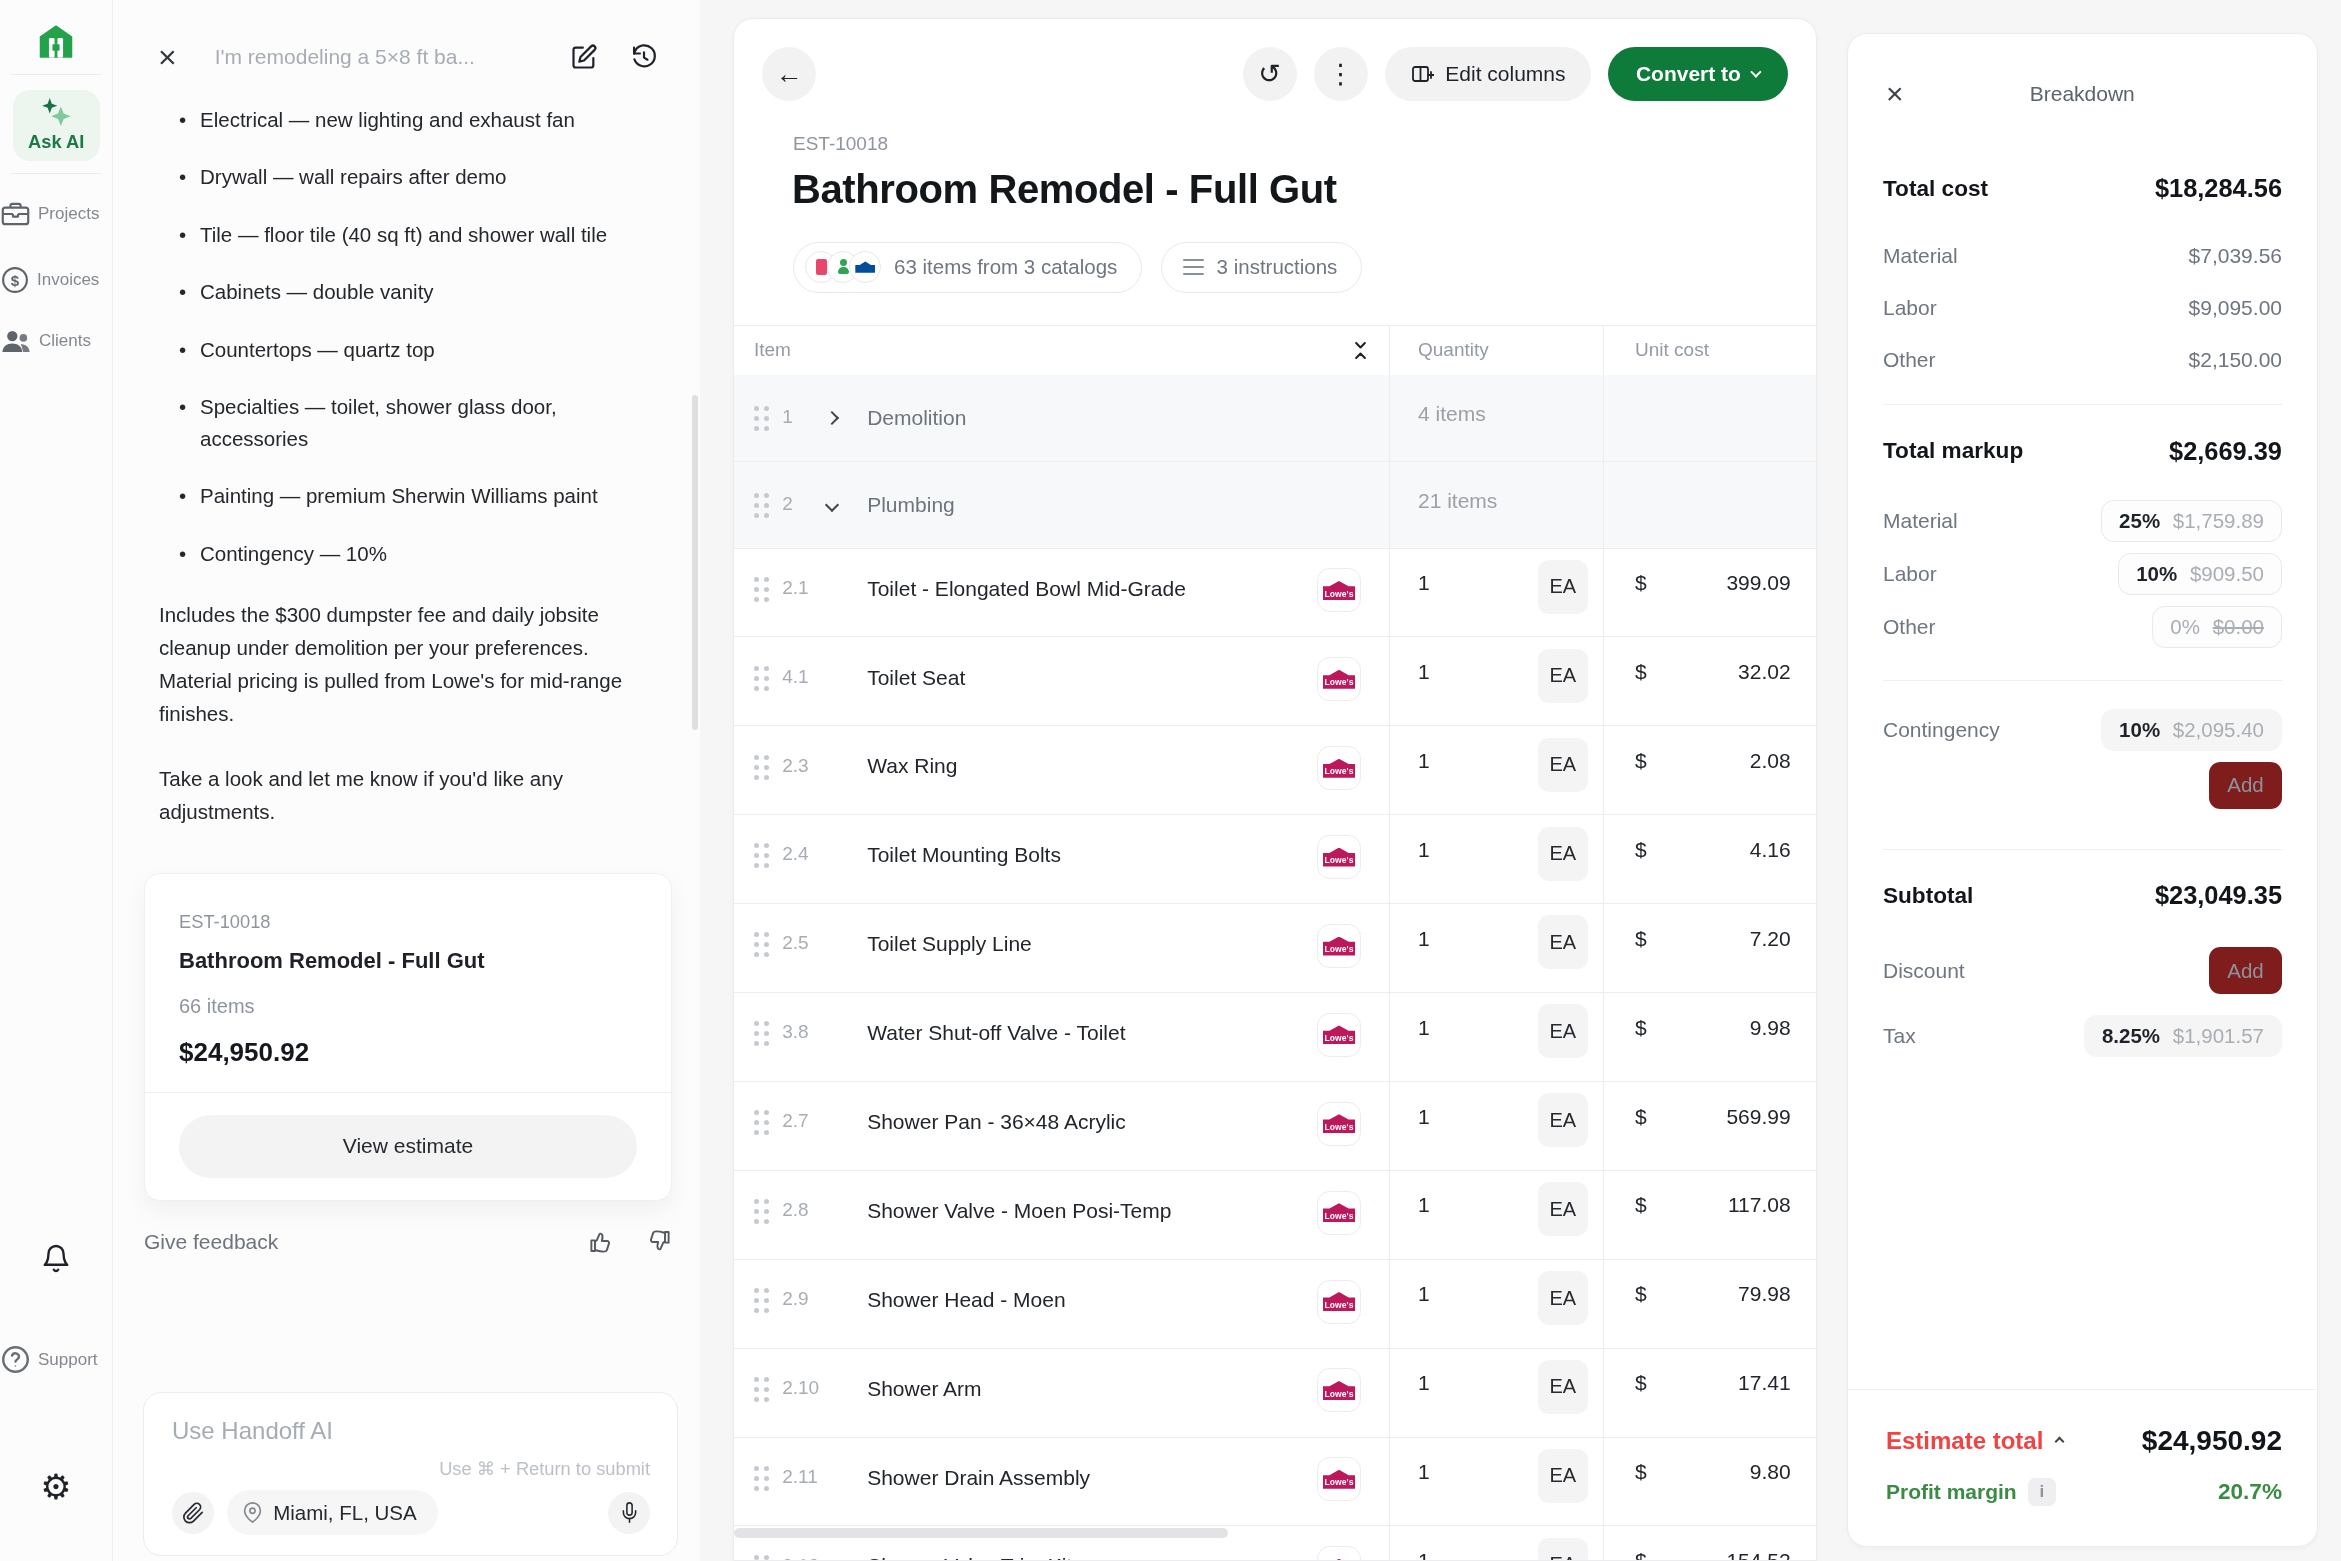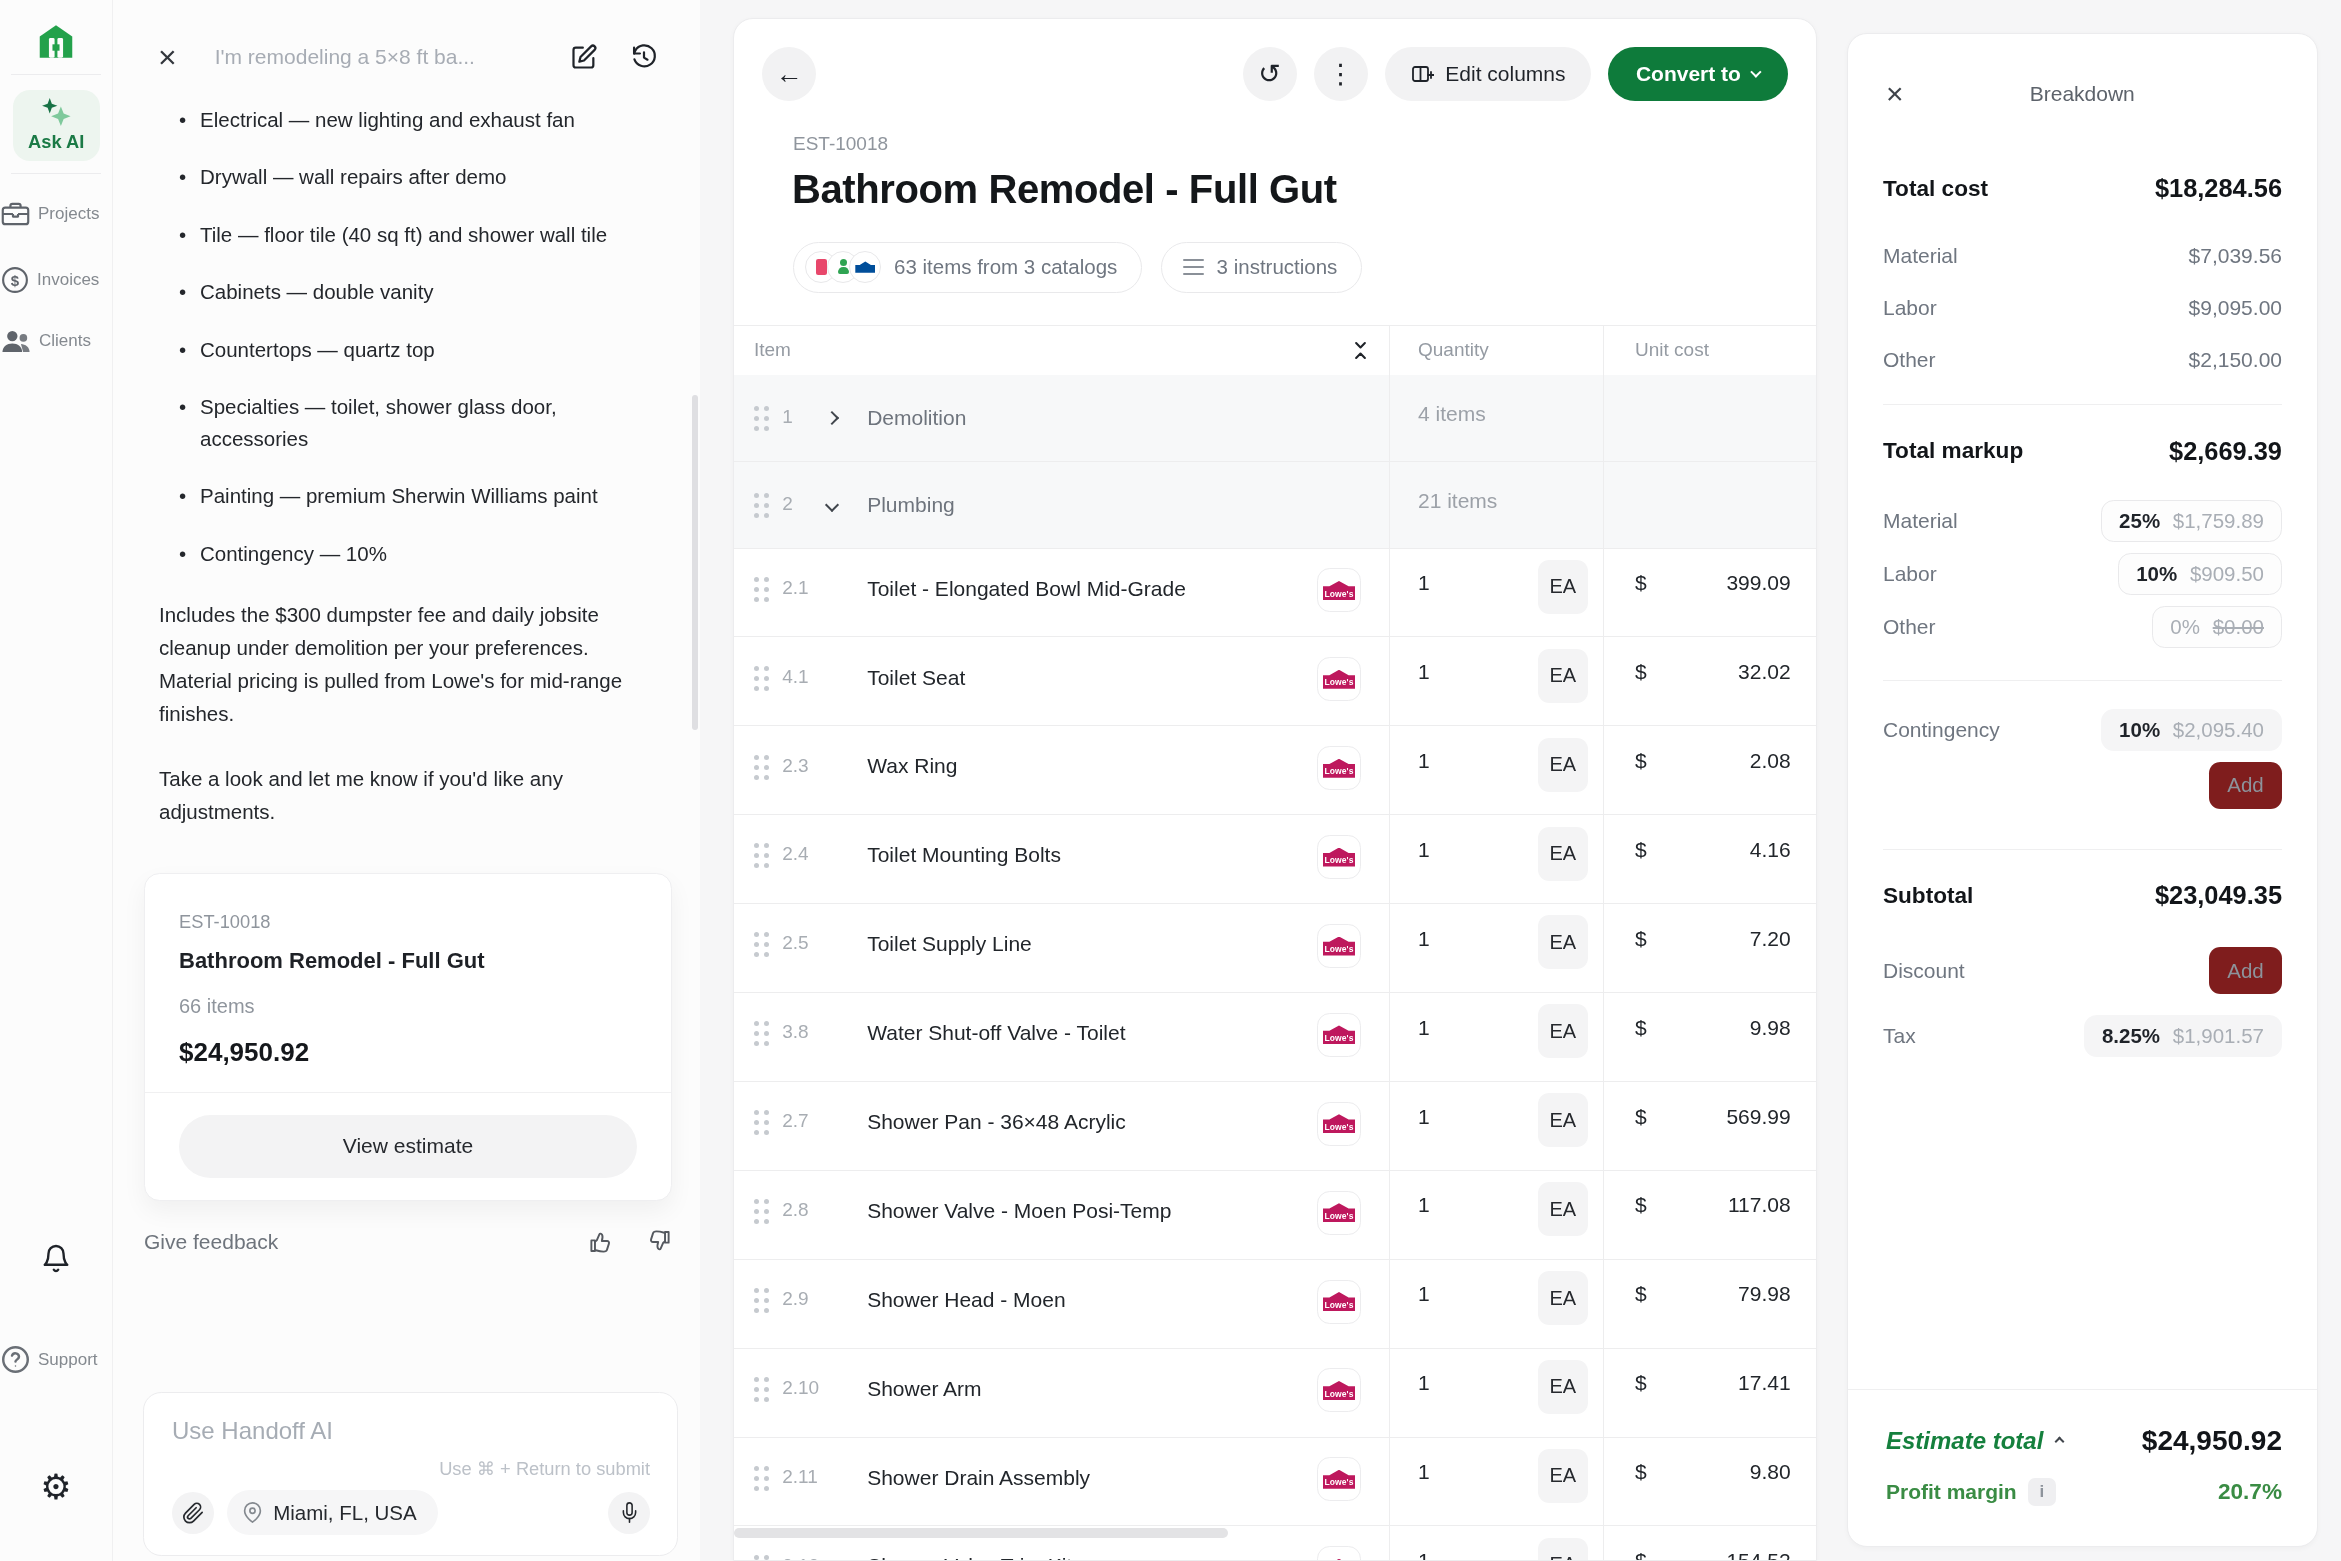--- a/index.html
+++ b/index.html
@@ -131,21 +131,21 @@
   .pill{display:flex;align-items:center;gap:12.7px;height:42px;border-radius:12.7px;padding:0 17px;margin-left:auto;cursor:pointer;}
   .pill.outline{background:#FDFDFD;border:0.7px solid #E9E9EB;}
   .pill.fill{background:#F5F5F6;border:0.7px solid transparent;}
   .pill .pct{font-size:20.5px;font-weight:600;color:#1F2329;}
   .pill .amt{font-size:20.5px;color:#A9AEB5;}
   .pill.muted .pct{color:#A9AEB5;font-weight:400;}
   .pill .amt.strike{text-decoration:line-through;}
   .add-pill{margin-left:auto;background:#7f1d1d;border:none;border-radius:11.3px;padding:11.3px 18.3px;font-family:inherit;font-size:20.5px;color:#8D939B;cursor:pointer;}
   .bd-foot{position:absolute;left:0;right:0;bottom:0;border-top:0.7px solid #EFEFF0;padding:35px 35px 40px 38px;}
   .bd-foot .trow1{display:flex;align-items:center;}
-  .bd-foot .trow1 .l{font-size:24px;font-weight:700;color:#15803d;display:flex;align-items:center;gap:12.7px;cursor:pointer;font-style:italic;}
+  .bd-foot .trow1 .l{font-size:24px;font-weight:700;color:#ef4444;display:flex;align-items:center;gap:12.7px;cursor:pointer;}
   .bd-foot .trow1 .r{margin-left:auto;font-size:28px;font-weight:700;color:#121519;}
   .bd-foot .trow2{display:flex;align-items:center;margin-top:21px;}
   .bd-foot .trow2 .l{font-size:21px;font-weight:600;color:#3A8C44;display:flex;align-items:center;gap:11.3px;}
   .bd-foot .trow2 .r{margin-left:auto;font-size:22.6px;font-weight:600;color:#3A8C44;}
   .info-chip{width:28px;height:28px;border-radius:7px;background:#EFEFF1;color:#8D939B;font-size:17px;display:flex;align-items:center;justify-content:center;font-style:normal;cursor:pointer;}
 
   
   .cv{display:inline-block;width:10px;height:10px;border:solid #41464D;border-width:0 2.1px 2.1px 0;}
   .cv.right{transform:rotate(-45deg);}
   .cv.down{transform:rotate(45deg);}

